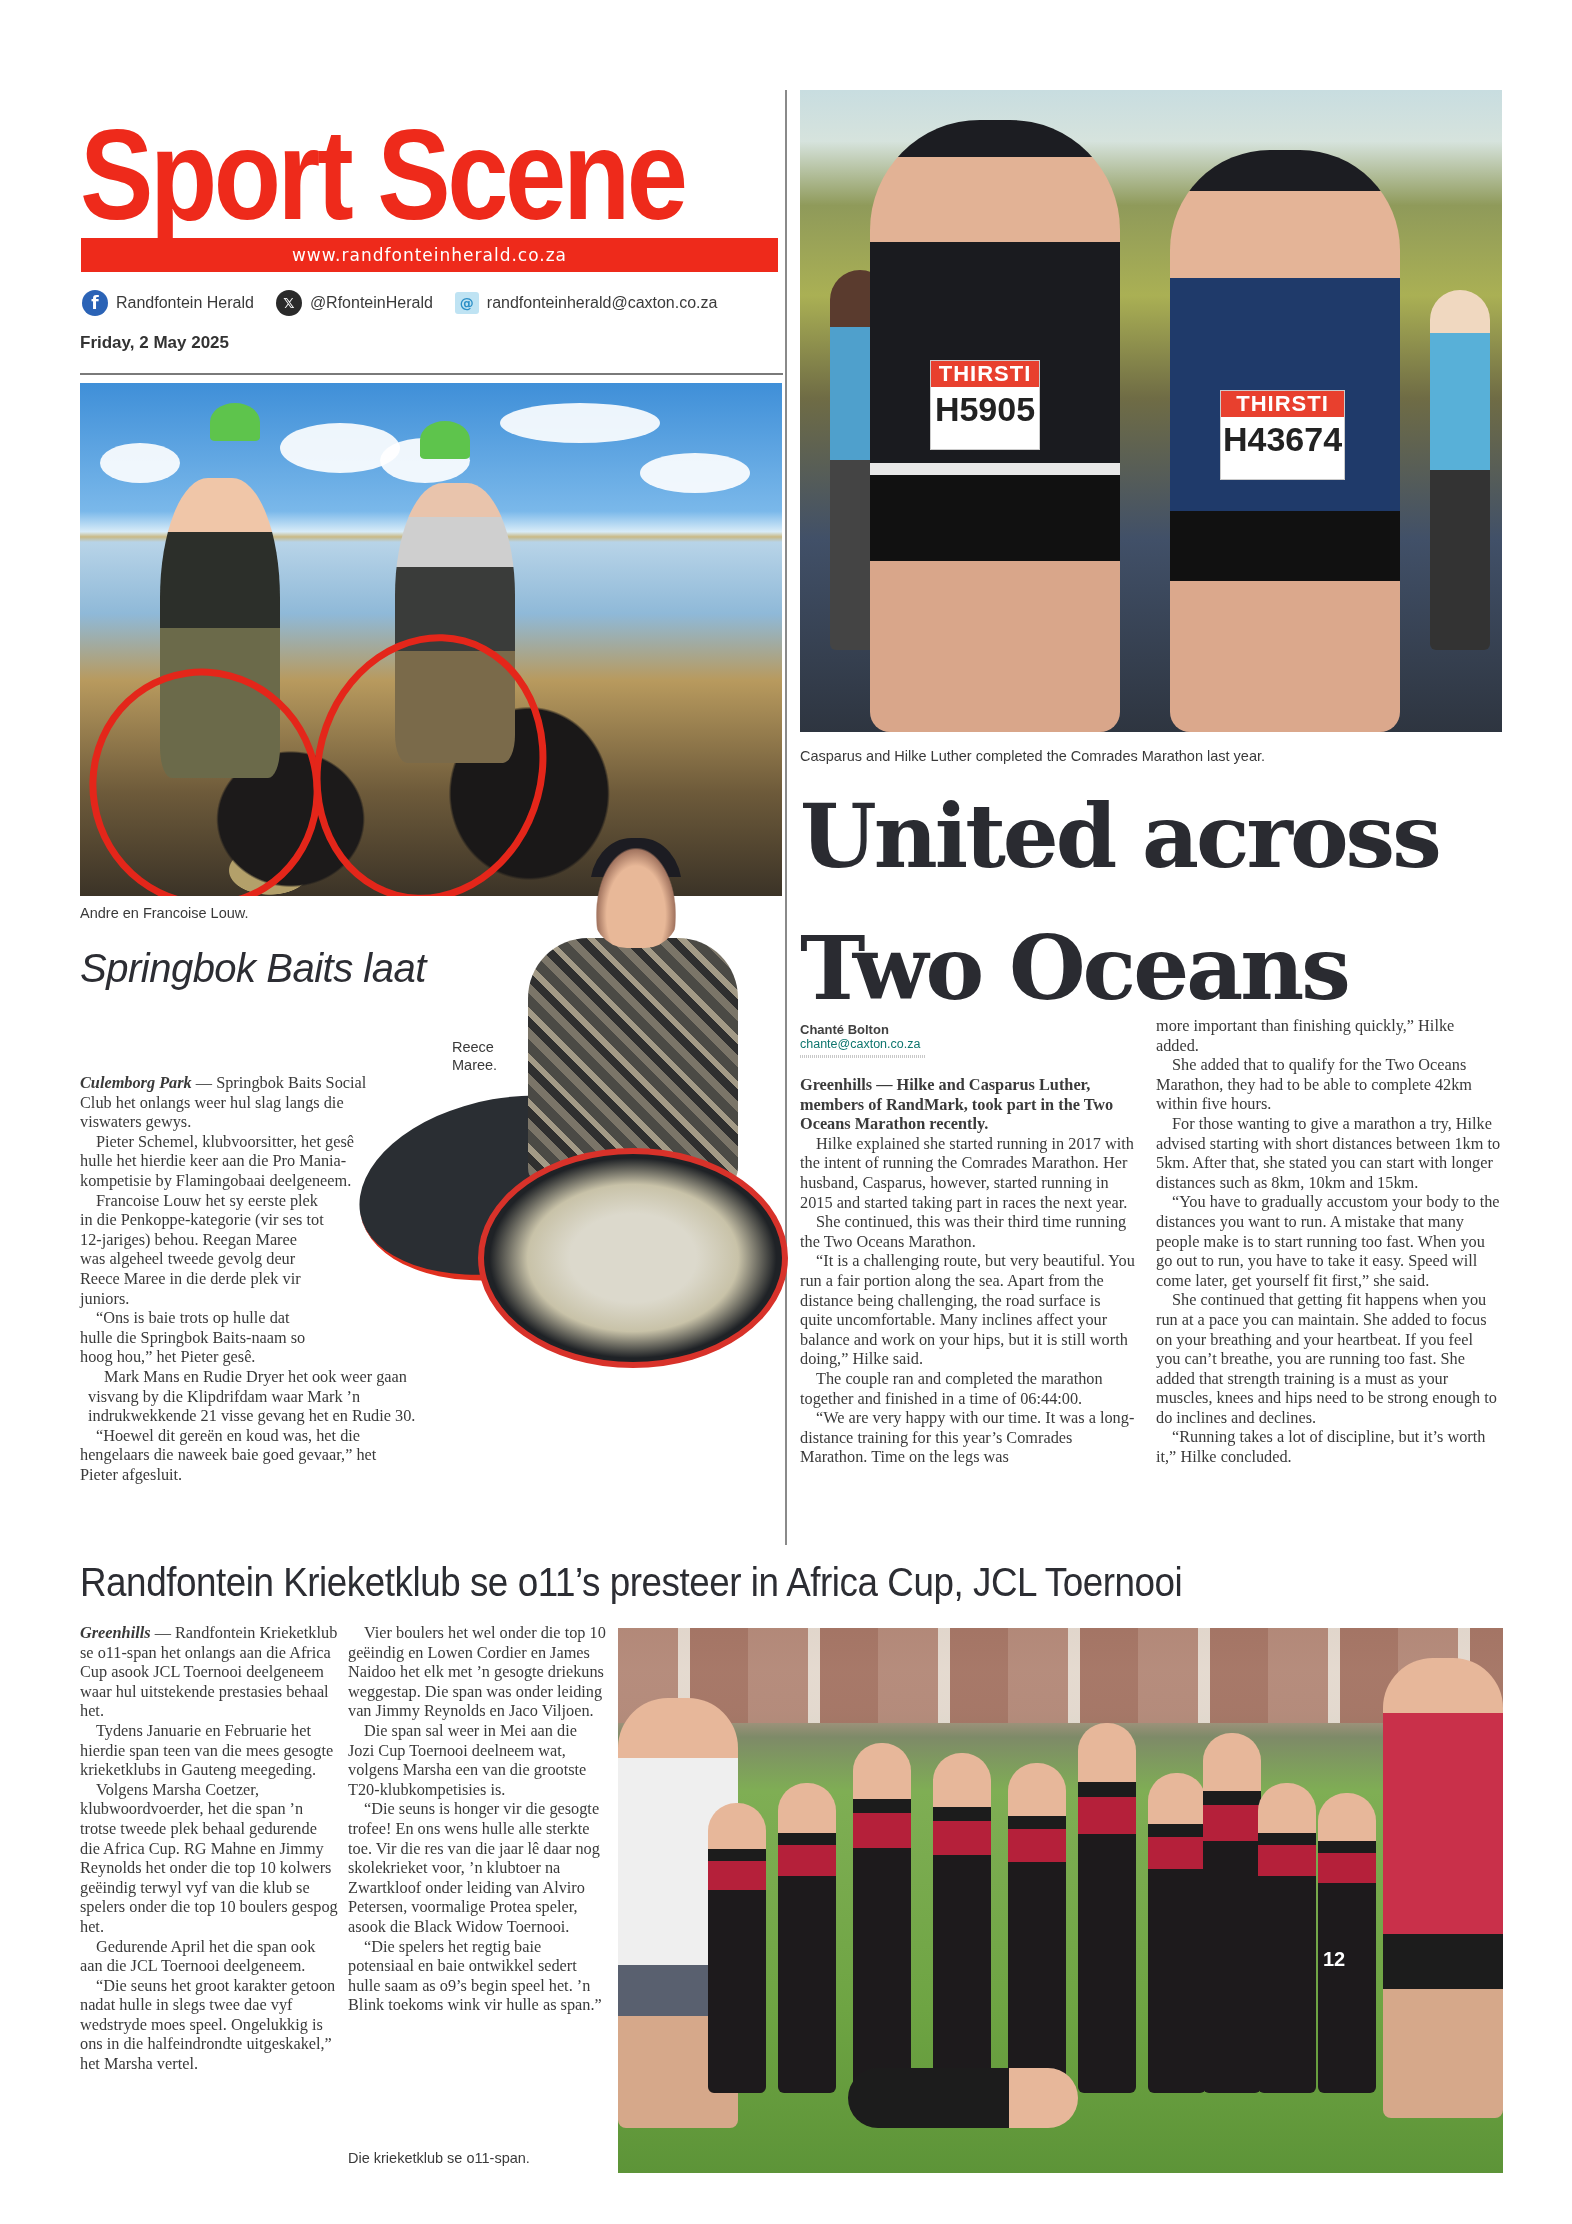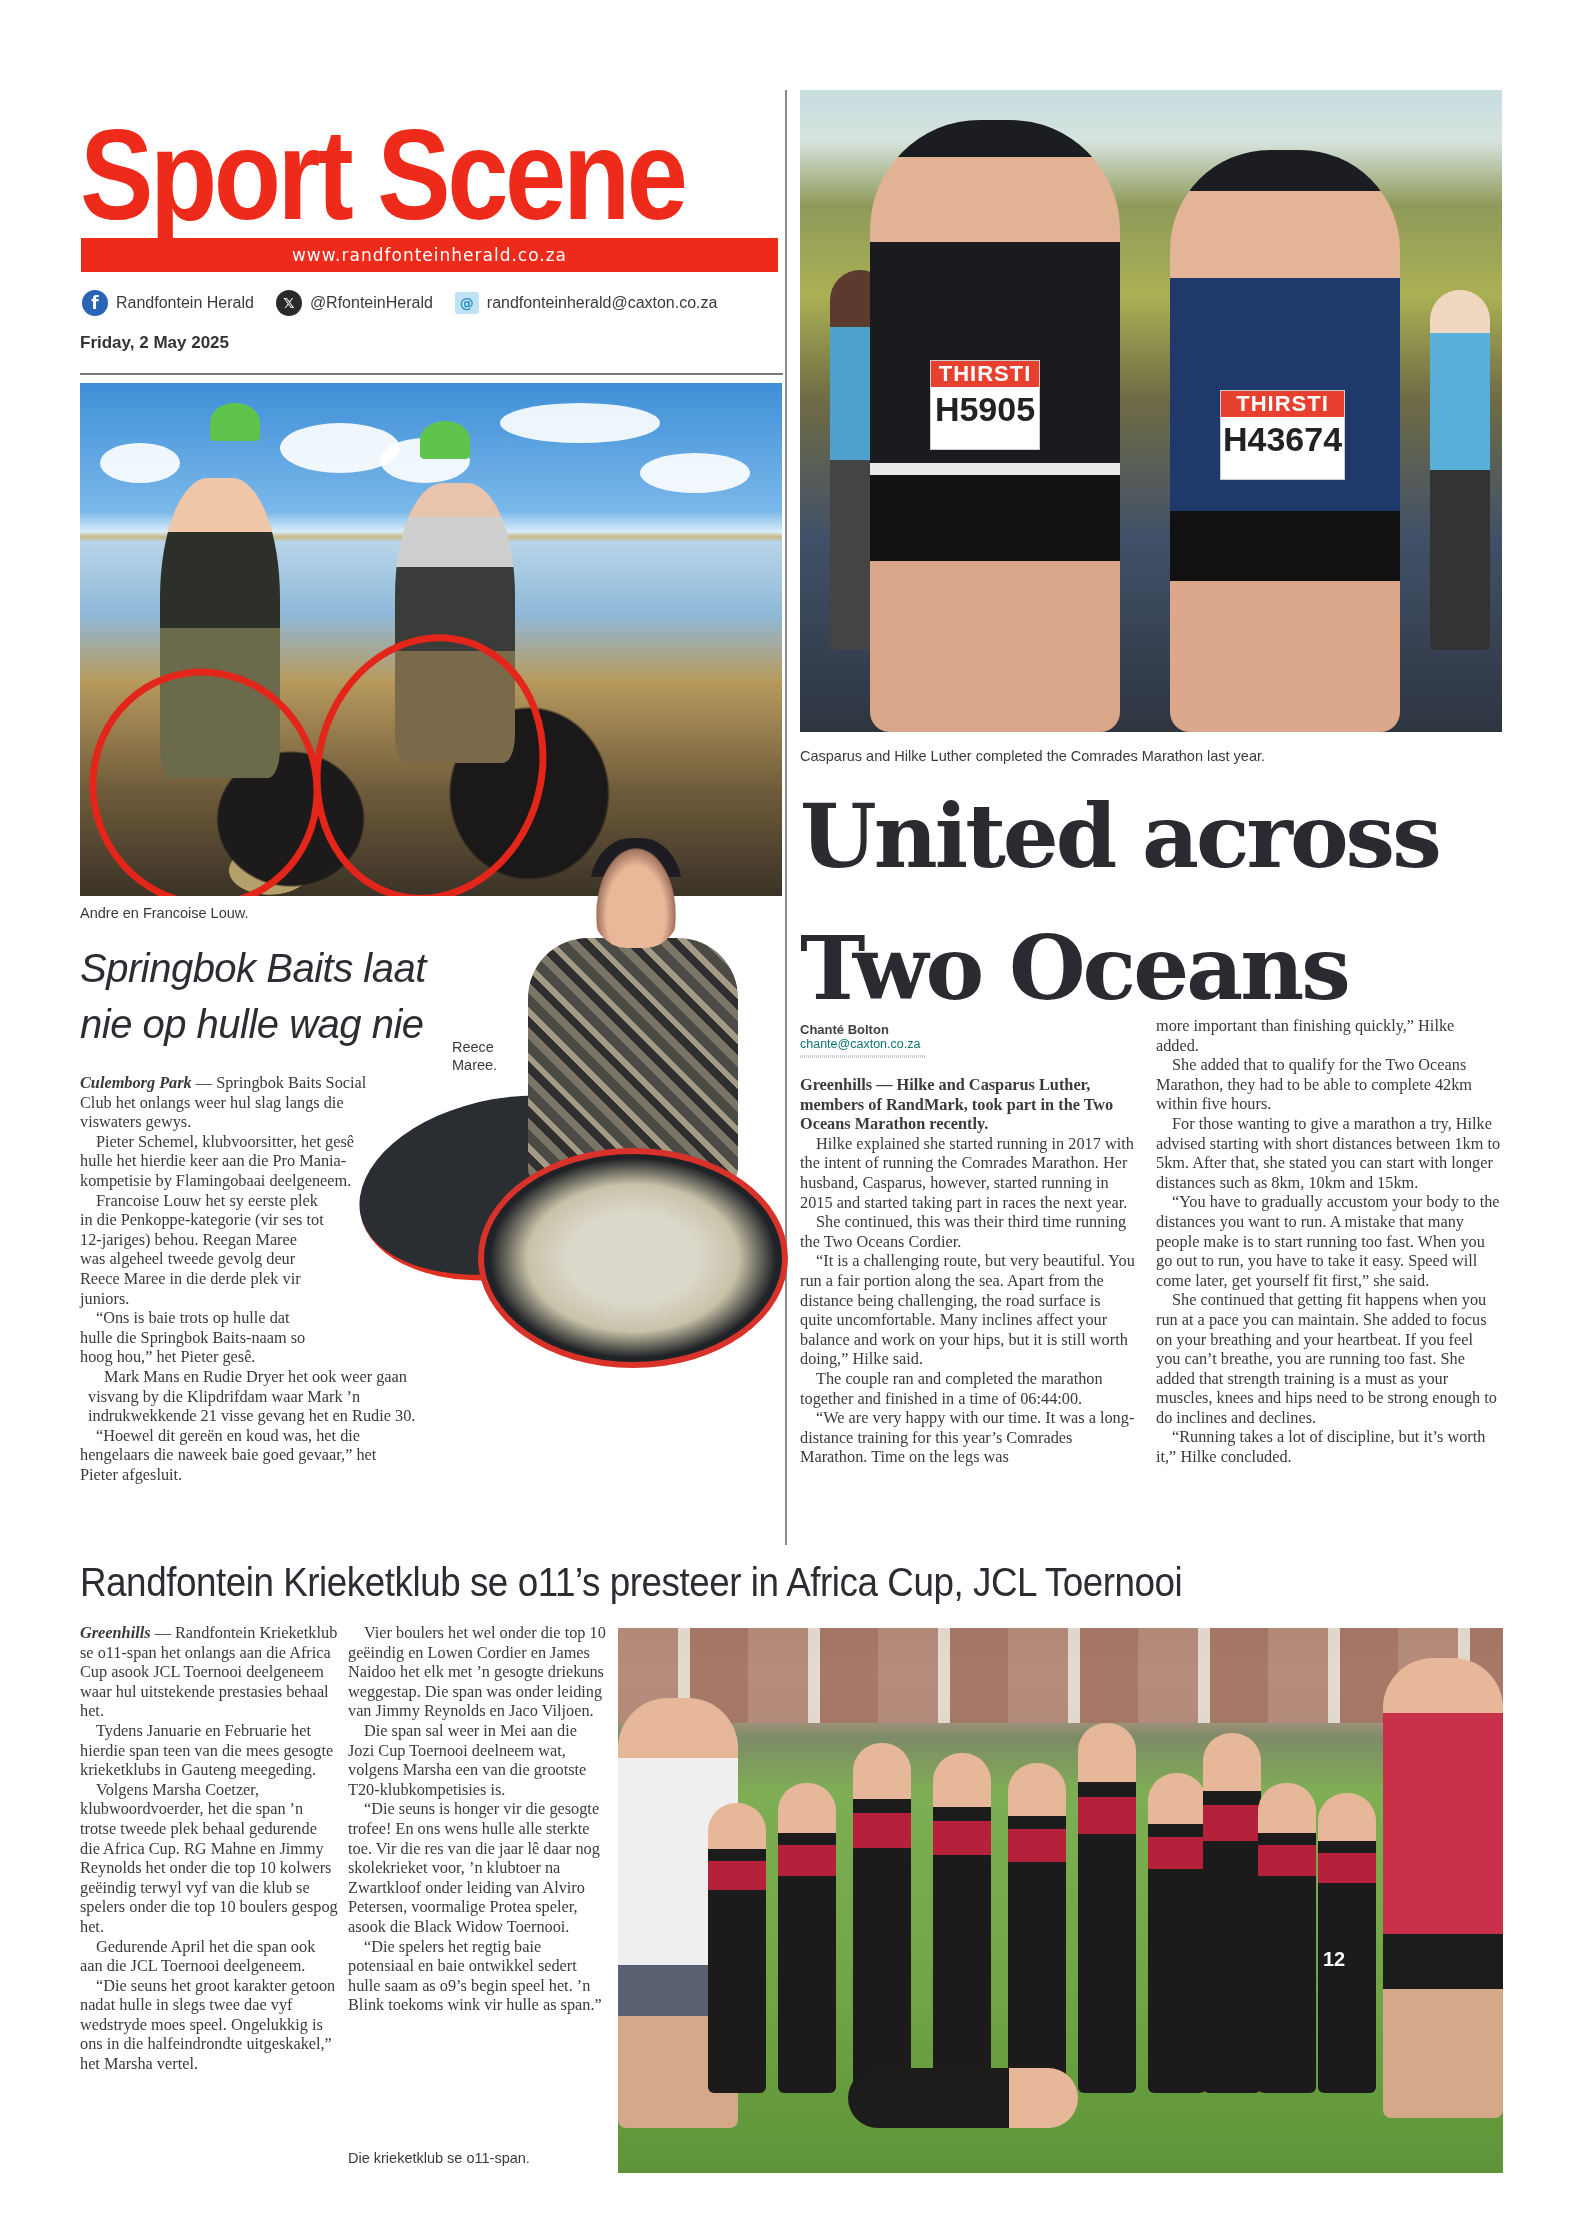--- a/index.html
+++ b/index.html
@@ -155,21 +155,20 @@
   <div class="reece-head"></div>
   <div class="reece-bag"></div>
 </div>
 <div class="abs caption" style="left:452px;top:1038px;line-height:18px;">
   <div>Reece</div>
   <div>Maree.</div>
 </div>
 
 <div class="abs h-springbok">
   <div>Springbok Baits laat</div>
-  <div>nie op hulle wag nie</div>
 </div>
 <div class="abs body" style="left:80px;top:1073px;width:300px;">
   <p class="lead"><span class="dateline">Culemborg Park</span><span> — Springbok Baits Social Club het onlangs weer hul slag langs die viswaters gewys.</span></p>
   <p>Pieter Schemel, klubvoorsitter, het gesê hulle het hierdie keer aan die Pro Mania-kompetisie by Flamingobaai deelge­neem.</p>
   <p style="width:245px;">Francoise Louw het sy eerste plek in die Penkoppe-kategorie (vir ses tot 12-jariges) behou. Reegan Maree was algeheel tweede gevolg deur Reece Ma­ree in die derde plek vir juniors.</p>
   <p style="width:245px;">“Ons is baie trots op hulle dat hulle die Springbok Baits-naam so hoog hou,” het Pieter gesê.</p>
   <p style="width:335px;margin-left:8px;">Mark Mans en Rudie Dryer het ook weer gaan visvang by die Klipdrifdam waar Mark ’n indrukwekkende 21 visse gevang het en Rudie 30.</p>
   <p style="width:335px;">“Hoewel dit gereën en koud was, het die hengelaars die naweek baie goed gevaar,” het Pieter afgesluit.</p>
 </div>
 
@@ -196,21 +195,21 @@
 
 <div class="abs" style="left:800px;top:1022px;">
   <div class="byline-name">Chanté Bolton</div>
   <div class="byline-email">chante@caxton.co.za</div>
   <div class="byline-rule"></div>
 </div>
 
 <div class="abs body" style="left:800px;top:1075px;width:335px;">
   <p class="lead boldlead">Greenhills — Hilke and Casparus Luther, members of RandMark, took part in the Two Oceans Marathon recently.</p>
   <p>Hilke explained she started running in 2017 with the intent of running the Com­rades Marathon. Her husband, Casparus, however, started running in 2015 and started taking part in races the next year.</p>
-  <p>She continued, this was their third time running the Two Oceans Cordier.</p>
+  <p>She continued, this was their third time running the Two Oceans Marathon.</p>
   <p>“It is a challenging route, but very beauti­ful. You run a fair portion along the sea. Apart from the distance being challenging, the road surface is quite uncomfortable. Many inclines affect your balance and work on your hips, but it is still worth doing,” Hilke said.</p>
   <p>The couple ran and completed the marathon together and finished in a time of 06:44:00.</p>
   <p>“We are very happy with our time. It was a long-distance training for this year’s Comrades Marathon. Time on the legs was</p>
 </div>
 
 <div class="abs body" style="left:1156px;top:1016px;width:345px;">
   <p class="lead">more important than finishing quickly,” Hilke added.</p>
   <p>She added that to qualify for the Two Oceans Marathon, they had to be able to complete 42km within five hours.</p>
   <p>For those wanting to give a marathon a try, Hilke advised starting with short distances between 1km to 5km. After that, she stated you can start with longer distances such as 8km, 10km and 15km.</p>
   <p>“You have to gradually accustom your body to the distances you want to run. A mistake that many people make is to start running too fast. When you go out to run, you have to take it easy. Speed will come later, get yourself fit first,” she said.</p>

